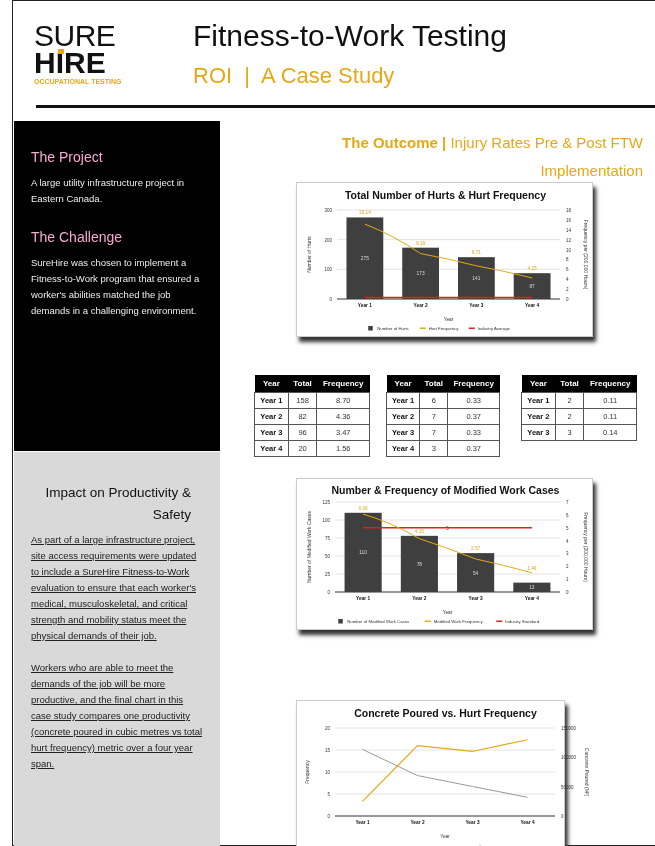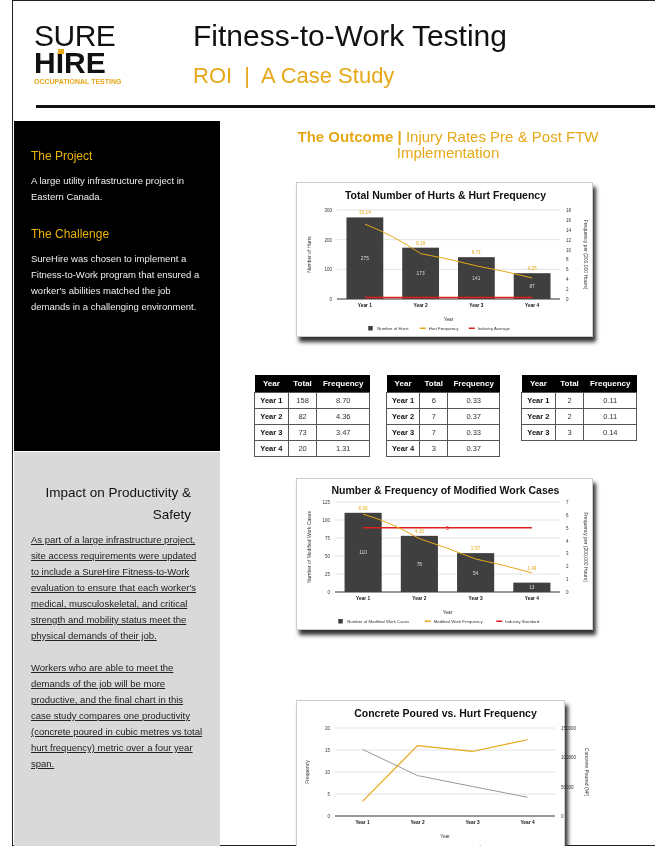--- a/index.html
+++ b/index.html
@@ -14,28 +14,28 @@
     .logo .l2 .idot { position: relative; }
     .logo .l2 .idot::before { content: ""; position: absolute; left: 2px; top: 3px; width: 6px; height: 5px; background: #e6a817; }
     .logo .l3 { font-size: 7px; color: #e6a817; font-weight: bold; letter-spacing: 0px; margin-top: 1px; white-space: nowrap; }
     .title { position: absolute; left: 180px; top: 18px; font-size: 30px; color: #111; font-weight: normal; letter-spacing: 0px; }
     .subtitle { position: absolute; left: 180px; top: 62px; font-size: 22px; color: #e6a817; }
     .header-rule { position: absolute; left: 23px; top: 104px; width: 632px; height: 3px; background: #111; }
 
     
     .side-black { position: absolute; left: 1px; top: 120px; width: 206px; height: 330px; background: #000; color: #fff; padding: 28px 17px 0 17px; }
     .side-grey { position: absolute; left: 1px; top: 451px; width: 206px; height: 394px; background: #d9d9d9; color: #222; padding: 30px 17px 0 17px; }
-    .side-h { font-size: 12px; color: #eab308; margin-bottom: 10px; }
+    .side-h { font-size: 14px; color: #f9a8d4; margin-bottom: 10px; }
     .side-h.dark { color: #111; font-size: 13.5px; line-height: 22px; margin-bottom: 6px; text-align: right; }
     .side-p { font-size: 9.5px; line-height: 16px; margin-bottom: 16px; }
     .side-black .side-p { color: #eee; }
     .side-grey .side-p { color: #222; text-decoration: underline; }
 
     
-    .outcome { position: absolute; left: 240px; top: 128px; width: 390px; text-align: center; font-size: 15px; line-height: 16px; color: #e6a817; }
+    .outcome { position: absolute; left: 240px; top: 128px; width: 390px; text-align: right; font-size: 15px; line-height: 28px; color: #e6a817; }
     .outcome b { font-weight: bold; }
 
     
     .card { position: absolute; background: #fff; border: 1px solid #ccc; box-shadow: 3px 5px 4px #333; }
     .card svg { display: block; }
 
     
     .ftable { position: absolute; border-collapse: collapse; font-size: 7.5px; }
     .ftable th { background: #000; color: #fff; font-weight: bold; padding: 4px 4px; font-size: 8px; }
     .ftable td { border: 1px solid #555; padding: 3px 4px; text-align: center; color: #333; height: 15px; }
@@ -135,27 +135,27 @@
           <td class="">158</td>
           <td class="">8.70</td>
         </tr>
         <tr>
           <td class="yr">Year 2</td>
           <td class="">82</td>
           <td class="">4.36</td>
         </tr>
         <tr>
           <td class="yr">Year 3</td>
-          <td class="">73</td>
+          <td class="">96</td>
           <td class="">3.47</td>
         </tr>
         <tr>
           <td class="yr">Year 4</td>
           <td class="">20</td>
-          <td class="">1.31</td>
+          <td class="">1.56</td>
         </tr>
       </tbody>
     </table>
   <table class="ftable" id="table1" style="left:373px; top:374px; width:114px;">
       <tbody>
         <tr>
           <th>Year</th>
           <th>Total</th>
           <th>Frequency</th>
         </tr>

